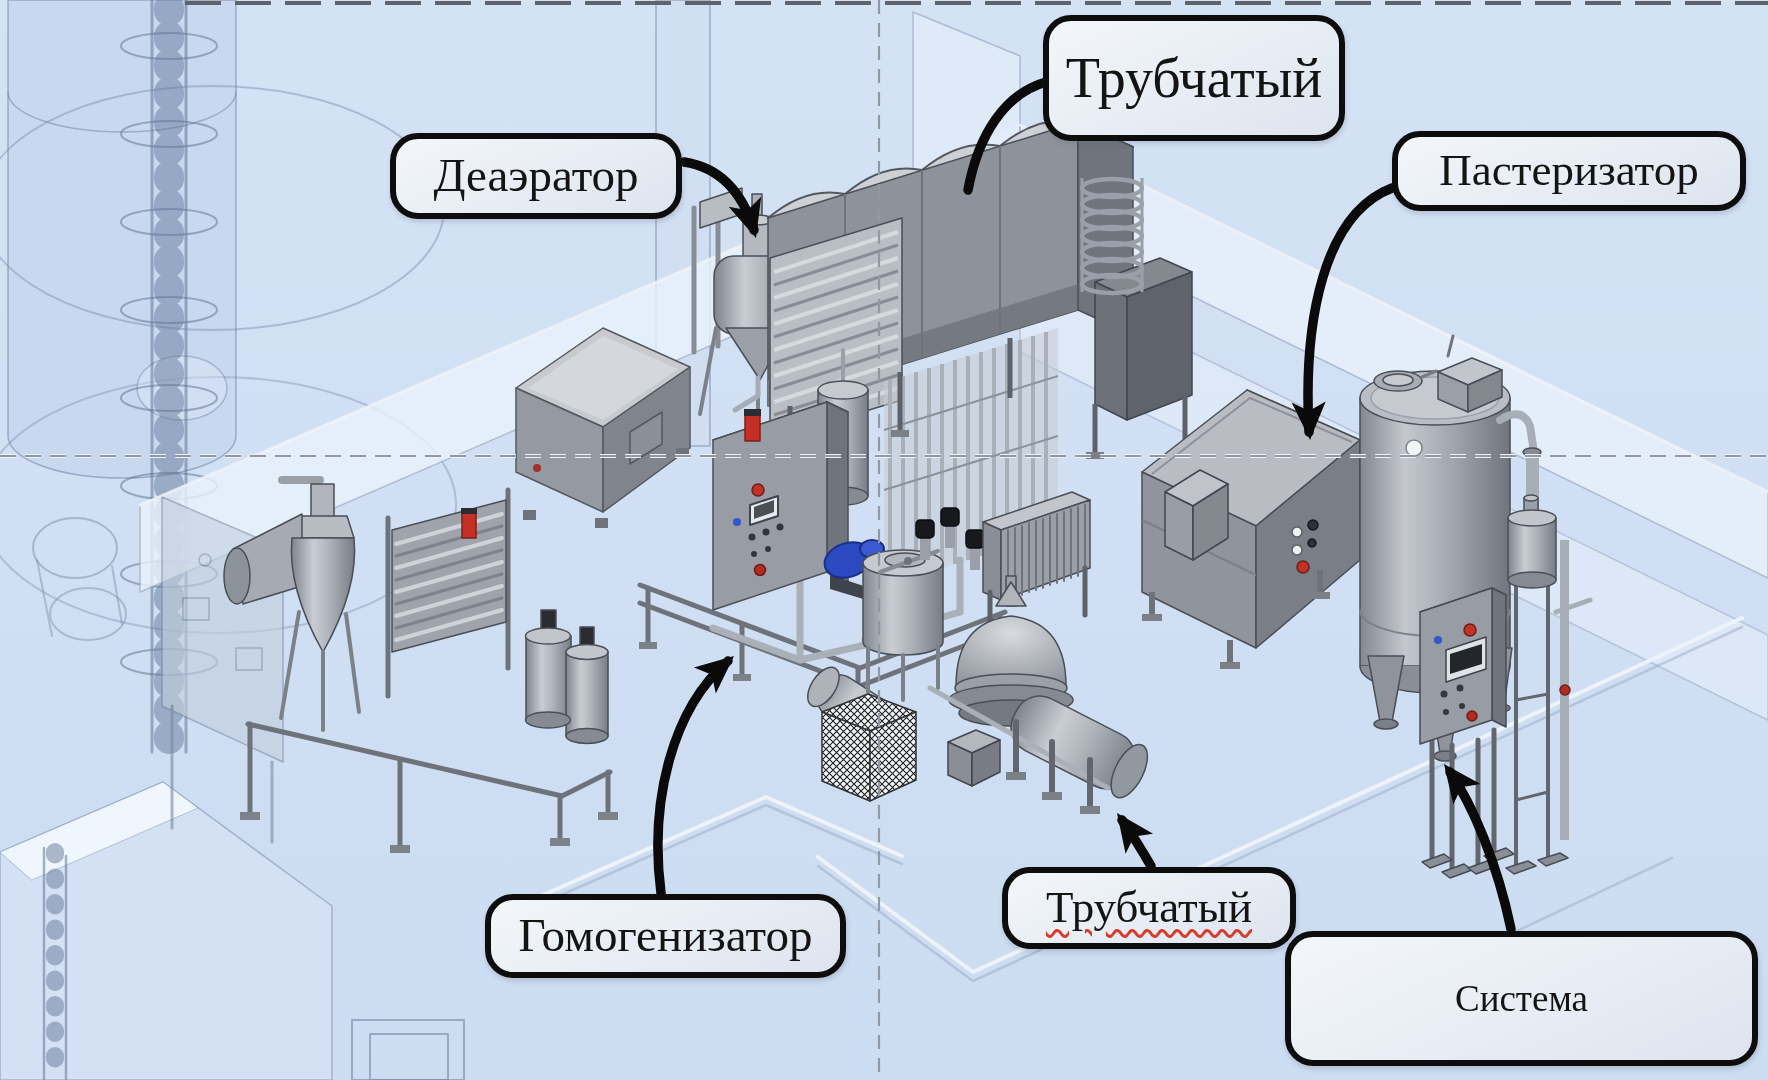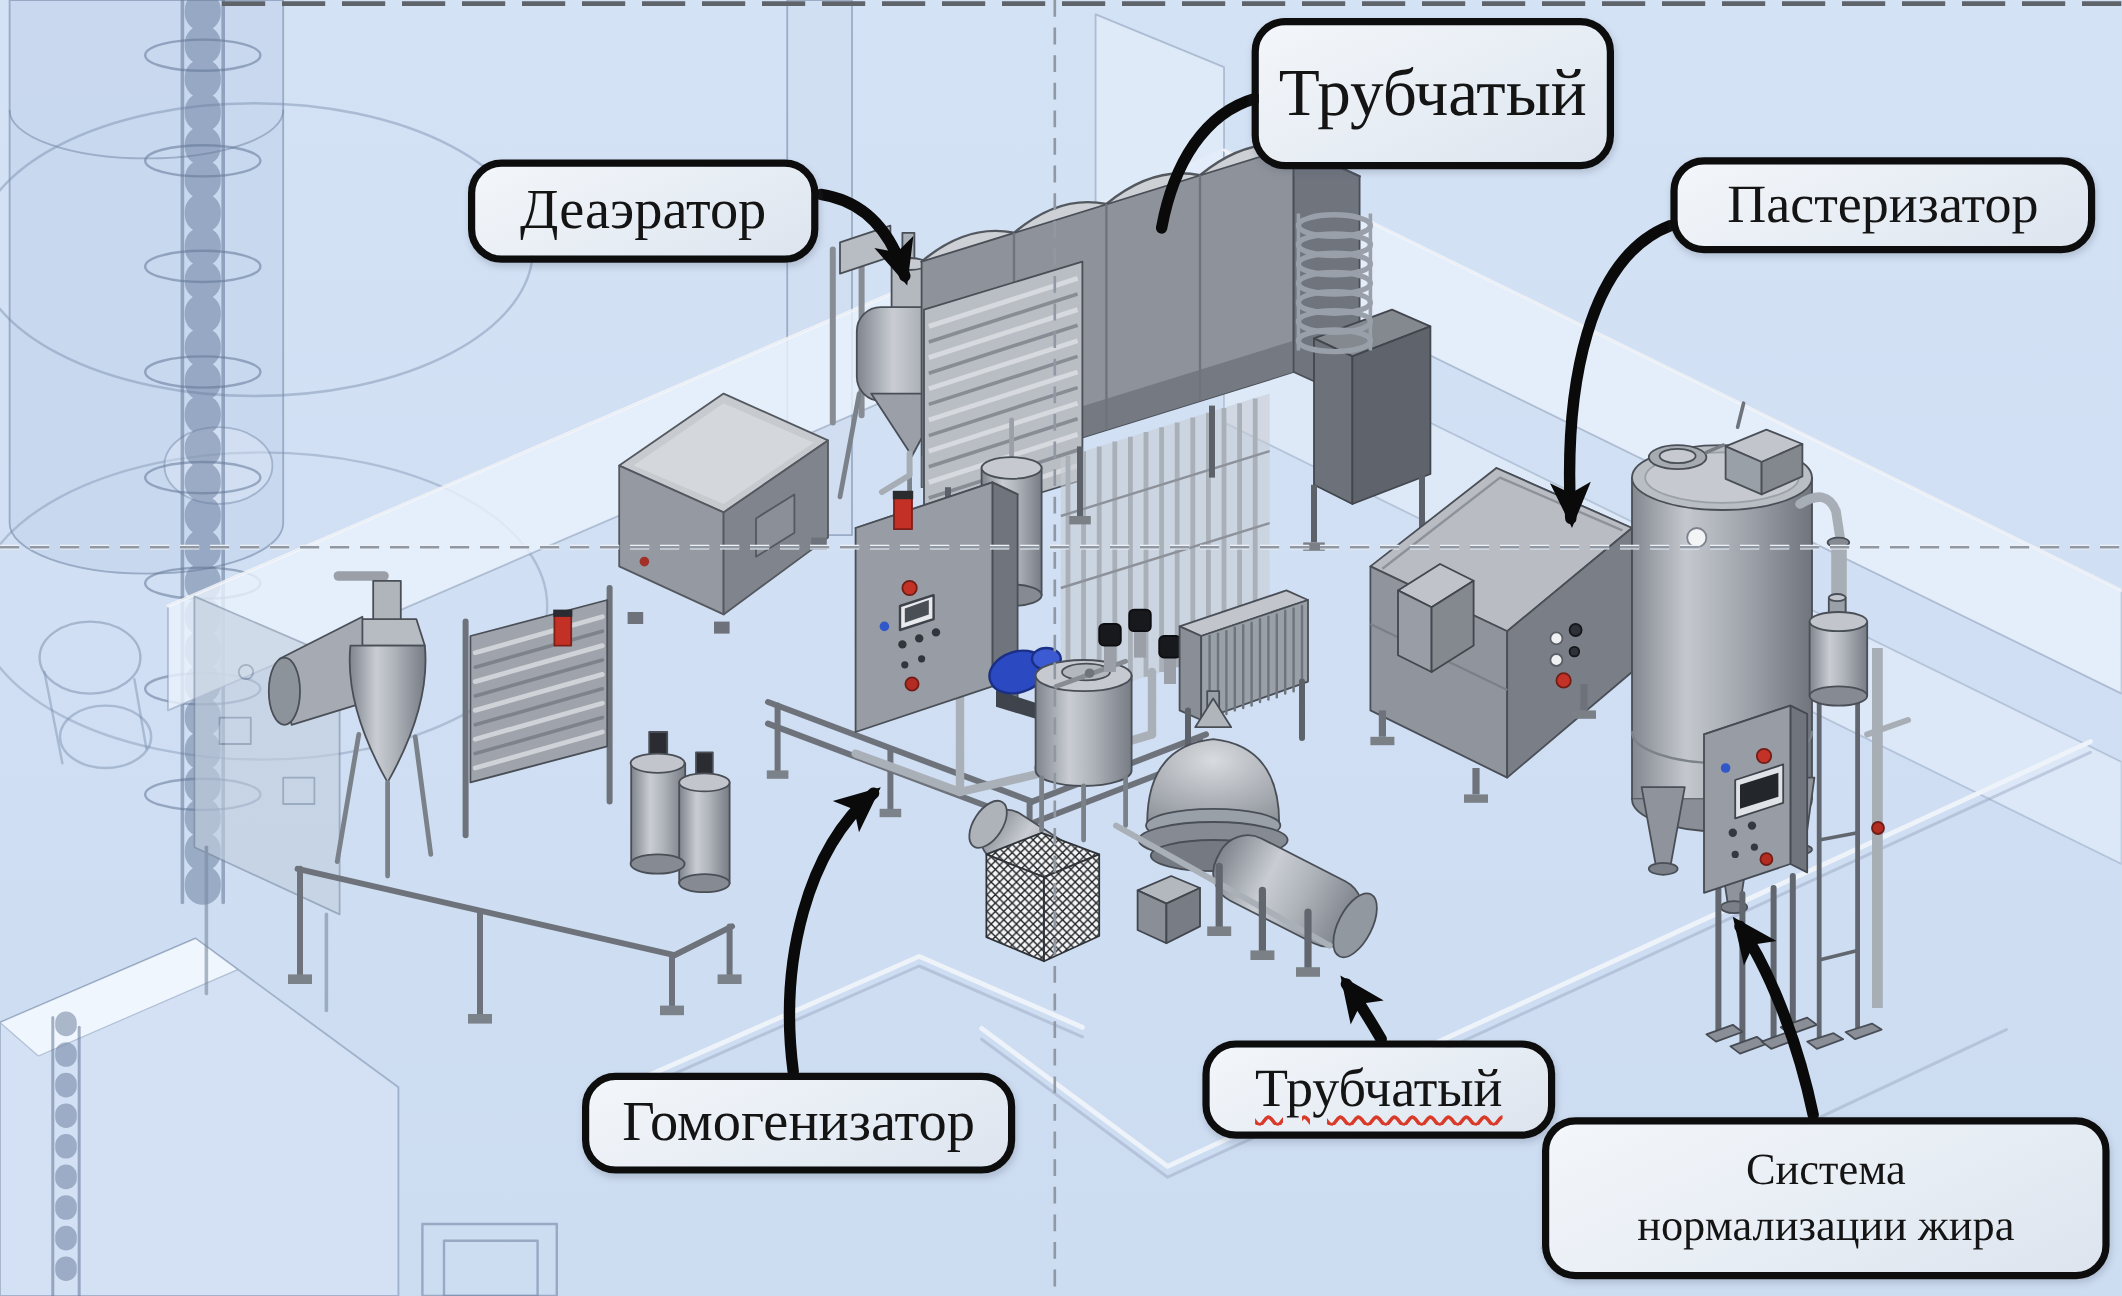--- a/index.html
+++ b/index.html
@@ -593,17 +593,16 @@
   <span>Гомогенизатор</span>
 </div>
 
 <div class="callout" id="callout-bactofuge">
   <span class="misspelled">Трубчатый</span>
 </div>
 
 <div class="callout" id="callout-fat-normalization">
   <span>
     <span>Система</span><br>
-    <span>нормализации жира</span>
   </span>
 </div>
 
 </div>
 
 </body></html>

